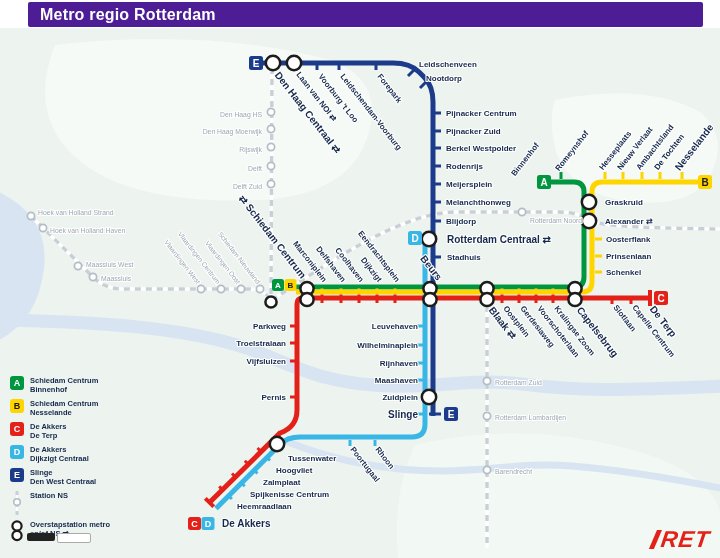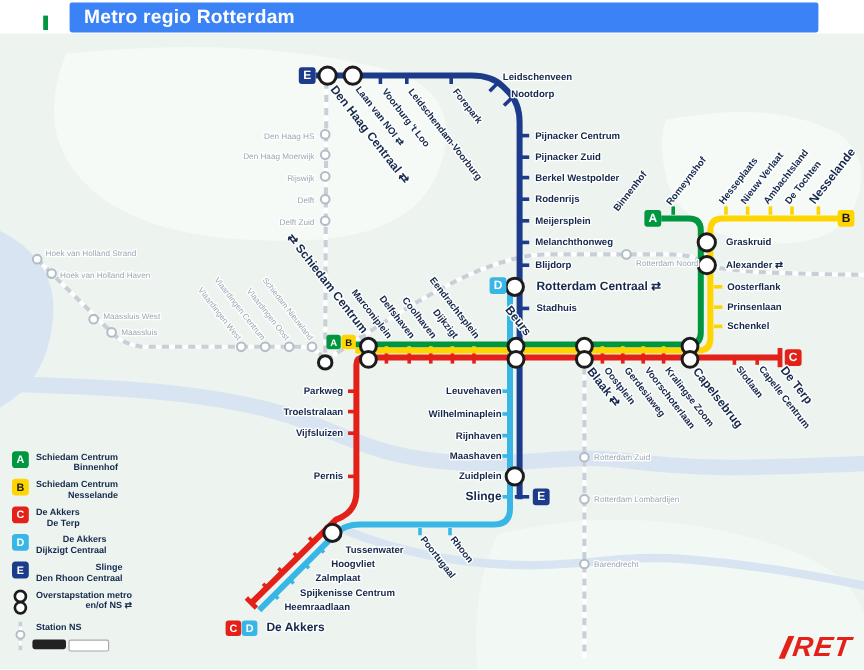--- a/index.html
+++ b/index.html
@@ -1,28 +1,28 @@
 <!DOCTYPE html>
 <html><head>
 <meta charset="utf-8">
 <style>
   html,body{margin:0;padding:0;background:#fff;}
   .stage{position:relative;width:720px;height:558px;overflow:hidden;background:#fff;
          font-family:"Liberation Sans",sans-serif;}
   #map{position:absolute;left:0;top:0;}
   #map text{font-family:"Liberation Sans",sans-serif;}
   .header-accent{position:absolute;left:36px;top:13px;width:4px;height:12px;background:#009640;}
-  .header-bar{position:absolute;left:58px;top:2px;width:624px;height:25px;background:#3b82f6;
+  .header-bar{position:absolute;left:28px;top:2px;width:675px;height:25px;background:#4c1d95;
               border-radius:2px;display:flex;align-items:center;z-index:5;}
   .header-title{color:#fff;font-weight:bold;font-size:16px;padding-left:12px;letter-spacing:.2px;}
   .legend{position:absolute;left:10px;top:376px;width:170px;z-index:4;}
   .lrow{display:flex;gap:6px;margin-bottom:5px;align-items:flex-start;}
   .lbadge{width:14px;height:14px;border-radius:3px;font-weight:bold;font-size:9px;line-height:14px;
           text-align:center;flex:0 0 14px;color:#fff;}
-  .ltxt{font-size:7.5px;font-weight:bold;line-height:9px;color:#15294d;padding-top:0px;text-align:right;}
+  .ltxt{font-size:7.5px;font-weight:bold;line-height:9px;color:#15294d;padding-top:0px;}
   .lsym{flex:0 0 14px;display:flex;justify-content:center;}
   .mini-logo{position:absolute;left:27px;top:533px;z-index:4;display:flex;gap:2px;}
   .ml-a{display:inline-block;width:28px;height:8px;background:#222;border-radius:2px;}
   .ml-b{display:inline-block;width:32px;height:8px;background:#fff;border:1px solid #aaa;border-radius:2px;}
   .ret-logo{position:absolute;right:10px;bottom:8px;z-index:4;transform:skewX(-8deg);
             display:flex;align-items:center;}
   .ret-slash{display:inline-block;width:5px;height:19px;background:#e32119;transform:skewX(-16deg);
              margin-right:3px;}
   .ret-text{color:#e32119;font-weight:bold;font-style:italic;font-size:23px;letter-spacing:1px;line-height:22px;}
 </style>
@@ -280,49 +280,49 @@
       <span class="lbadge" style="background: rgb(56, 182, 230); color: rgb(255, 255, 255);">D</span>
       <div class="ltxt">
         <div>De Akkers</div>
           <div>Dijkzigt Centraal</div>
       </div>
     </div>
     <div class="lrow">
       <span class="lbadge" style="background: rgb(28, 60, 139); color: rgb(255, 255, 255);">E</span>
       <div class="ltxt">
         <div>Slinge</div>
-          <div>Den Rhoon Centraal</div>
-      </div>
-    </div>
-    <div class="lrow">
-      <span class="lsym">
-        <svg width="14" height="22">
-            <circle cx="7" cy="6" r="4.6" fill="#fff" stroke="#1c1c1c" stroke-width="2.2"></circle>
-            <circle cx="7" cy="15.5" r="4.6" fill="#fff" stroke="#1c1c1c" stroke-width="2.2"></circle>
-          </svg>
-      </span>
-      <div class="ltxt">
-        <div>Overstapstation metro</div>
-          <div>en/of NS ⇄</div>
+          <div>Den West Centraal</div>
       </div>
     </div>
     <div class="lrow">
       <span class="lsym">
         <svg width="14" height="24">
             <line x1="7" y1="0" x2="7" y2="24" stroke="#c9cfd6" stroke-width="3"></line>
             <line x1="7" y1="4" x2="7" y2="8" stroke="#fff" stroke-width="3"></line>
             <line x1="7" y1="16" x2="7" y2="20" stroke="#fff" stroke-width="3"></line>
             <circle cx="7" cy="11" r="3.3" fill="#fff" stroke="#b3bdc6" stroke-width="1.6"></circle>
           </svg>
       </span>
       <div class="ltxt">
         <div>Station NS</div>
           <div></div>
       </div>
     </div>
+    <div class="lrow">
+      <span class="lsym">
+        <svg width="14" height="22">
+            <circle cx="7" cy="6" r="4.6" fill="#fff" stroke="#1c1c1c" stroke-width="2.2"></circle>
+            <circle cx="7" cy="15.5" r="4.6" fill="#fff" stroke="#1c1c1c" stroke-width="2.2"></circle>
+          </svg>
+      </span>
+      <div class="ltxt">
+        <div>Overstapstation metro</div>
+          <div>en/of NS ⇄</div>
+      </div>
+    </div>
   </div>
 
   <div class="mini-logo">
     <span class="ml-a"></span>
     <span class="ml-b"></span>
   </div>
 
   <div class="ret-logo">
     <span class="ret-slash"></span>
     <span class="ret-text">RET</span>

